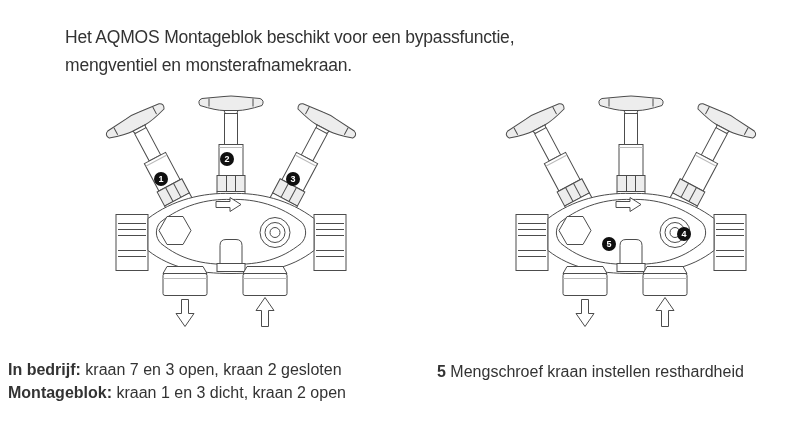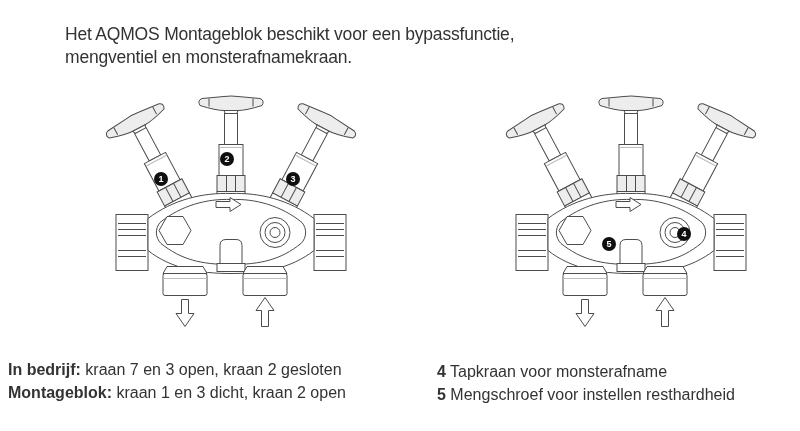--- a/index.html
+++ b/index.html
@@ -4,21 +4,21 @@
 <style>
   html,body{margin:0;padding:0;}
   body{
     width:800px;height:431px;position:relative;overflow:hidden;
     background:#ffffff;
     font-family:"Liberation Sans", sans-serif;
     color:#333333;
   }
   .page-title{
     position:absolute;left:65px;top:5px;width:525px;
-    font-size:17.5px;line-height:23px;letter-spacing:-0.2px;
+    font-size:17.5px;line-height:28px;letter-spacing:-0.2px;
   }
   .diagram{
     position:absolute;top:85px;width:232px;height:240px;overflow:visible;
   }
   .diagram.left{left:115px;}
   .diagram.right{left:515px;}
   .badge{
     position:absolute;width:14px;height:14px;border-radius:50%;
     background:#0f0f0f;color:#ffffff;
     font-size:9px;font-weight:bold;line-height:14px;text-align:center;
@@ -126,18 +126,15 @@
 <div class="badge" id="badge3">3</div>
 <div class="badge" id="badge4">4</div>
 <div class="badge" id="badge5">5</div>
 
 <div class="caption-left">
   <span class="b">In bedrijf:</span><span> kraan 7 en 3 open, kraan 2 gesloten </span><span class="b">Montageblok:</span><span> kraan 1 en 3 dicht, kraan 2 open</span>
 </div>
 
 <div class="caption-right">
   <div>
-    <span class="b">4</span><span> Tapkraan voor monsterafname</span>
-  </div>
-  <div>
-    <span class="b">5</span><span> Mengschroef voor instellen resthardheid</span>
+    <span class="b">5</span><span> Mengschroef kraan instellen resthardheid</span>
   </div>
 </div>
 
 </body></html>

